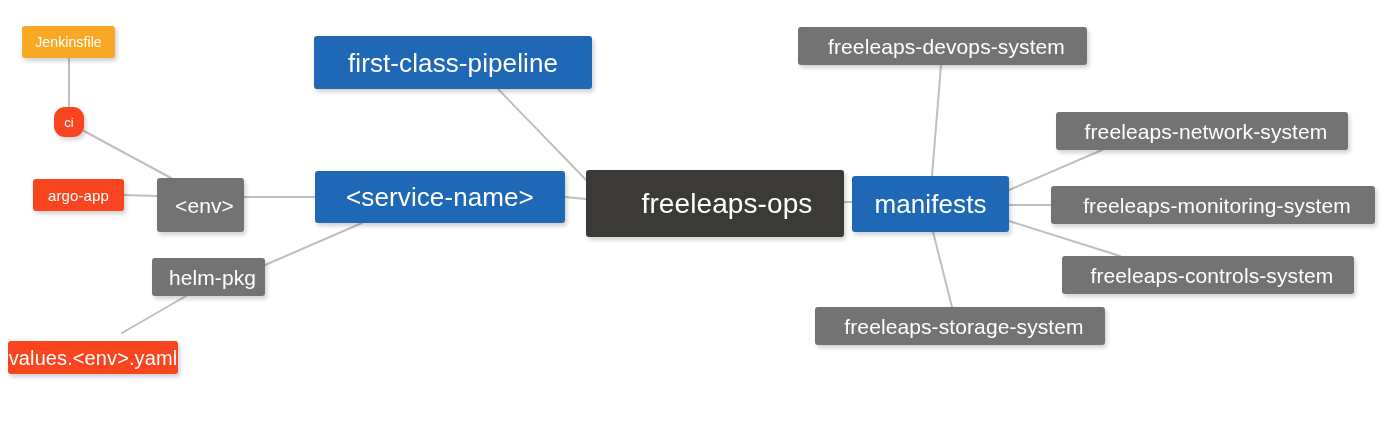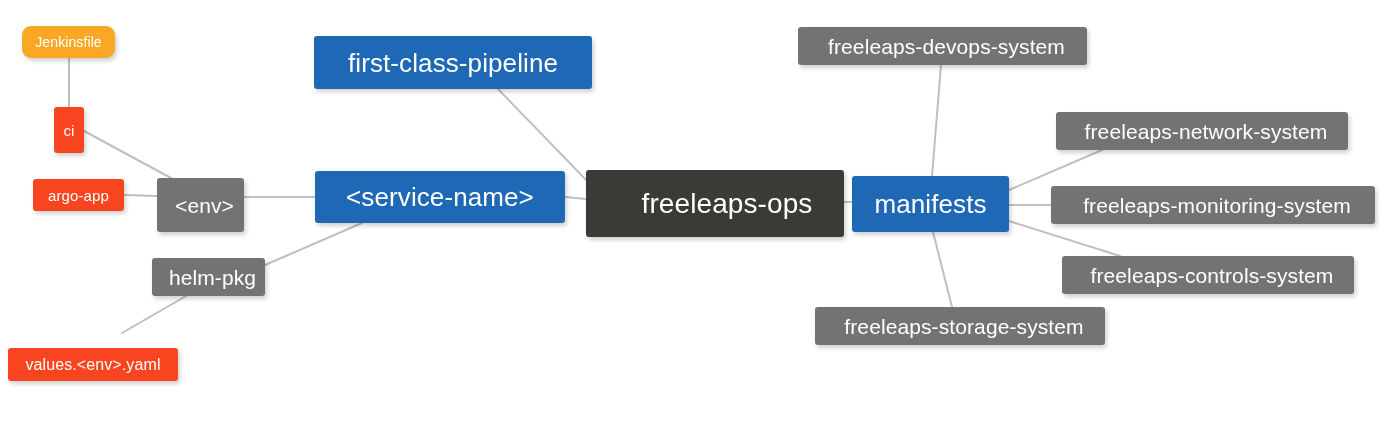--- a/index.html
+++ b/index.html
@@ -64,25 +64,25 @@
       <line x1="1009" y1="190" x2="1102" y2="150" stroke="#bfbfbf" stroke-width="2" stroke-linecap="round"></line>
       <line x1="1009" y1="205" x2="1051" y2="205" stroke="#bfbfbf" stroke-width="2" stroke-linecap="round"></line>
       <line x1="1009" y1="221" x2="1120" y2="256" stroke="#bfbfbf" stroke-width="2" stroke-linecap="round"></line>
       <line x1="932" y1="228" x2="952" y2="307" stroke="#bfbfbf" stroke-width="2" stroke-linecap="round"></line>
     </svg>
   <div id="node-layer">
       <div class="node node-root" style="left: 586px; top: 170px; width: 258px; height: 67px; font-size: 28px;">freeleaps-ops</div>
       <div class="node node-blue" style="left: 314px; top: 36px; width: 278px; height: 53px; font-size: 26px;">first-class-pipeline</div>
       <div class="node node-blue" style="left: 315px; top: 171px; width: 250px; height: 52px; font-size: 26px;">&lt;service-name&gt;</div>
       <div class="node node-green" style="left: 157px; top: 178px; width: 87px; height: 54px; font-size: 21px;">&lt;env&gt;</div>
-      <div class="node node-red" style="left: 54px; top: 107px; width: 30px; height: 46px; font-size: 15px;">ci</div>
-      <div class="node node-orange" style="left: 22px; top: 26px; width: 93px; height: 32px; font-size: 14px; border-radius: 9px;">Jenkinsfile</div>
+      <div class="node node-red" style="left: 54px; top: 107px; width: 30px; height: 30px; font-size: 13px; border-radius: 11px;">ci</div>
+      <div class="node node-orange" style="left: 22px; top: 26px; width: 93px; height: 32px; font-size: 14px;">Jenkinsfile</div>
       <div class="node node-red" style="left: 33px; top: 179px; width: 91px; height: 32px; font-size: 15px;">argo-app</div>
       <div class="node node-green" style="left: 152px; top: 258px; width: 113px; height: 38px; font-size: 21px;">helm-pkg</div>
-      <div class="node node-red" style="left: 8px; top: 348px; width: 170px; height: 33px; font-size: 16px;">values.&lt;env&gt;.yaml</div>
+      <div class="node node-red" style="left: 8px; top: 341px; width: 170px; height: 33px; font-size: 20px;">values.&lt;env&gt;.yaml</div>
       <div class="node node-blue" style="left: 852px; top: 176px; width: 157px; height: 56px; font-size: 26px;">manifests</div>
       <div class="node node-green" style="left: 798px; top: 27px; width: 289px; height: 38px; font-size: 21px;">freeleaps-devops-system</div>
       <div class="node node-green" style="left: 1056px; top: 112px; width: 292px; height: 38px; font-size: 21px;">freeleaps-network-system</div>
       <div class="node node-green" style="left: 1051px; top: 186px; width: 324px; height: 38px; font-size: 21px;">freeleaps-monitoring-system</div>
       <div class="node node-green" style="left: 1062px; top: 256px; width: 292px; height: 38px; font-size: 21px;">freeleaps-controls-system</div>
       <div class="node node-green" style="left: 815px; top: 307px; width: 290px; height: 38px; font-size: 21px;">freeleaps-storage-system</div>
     </div>
 </div>
 
 </body></html>

